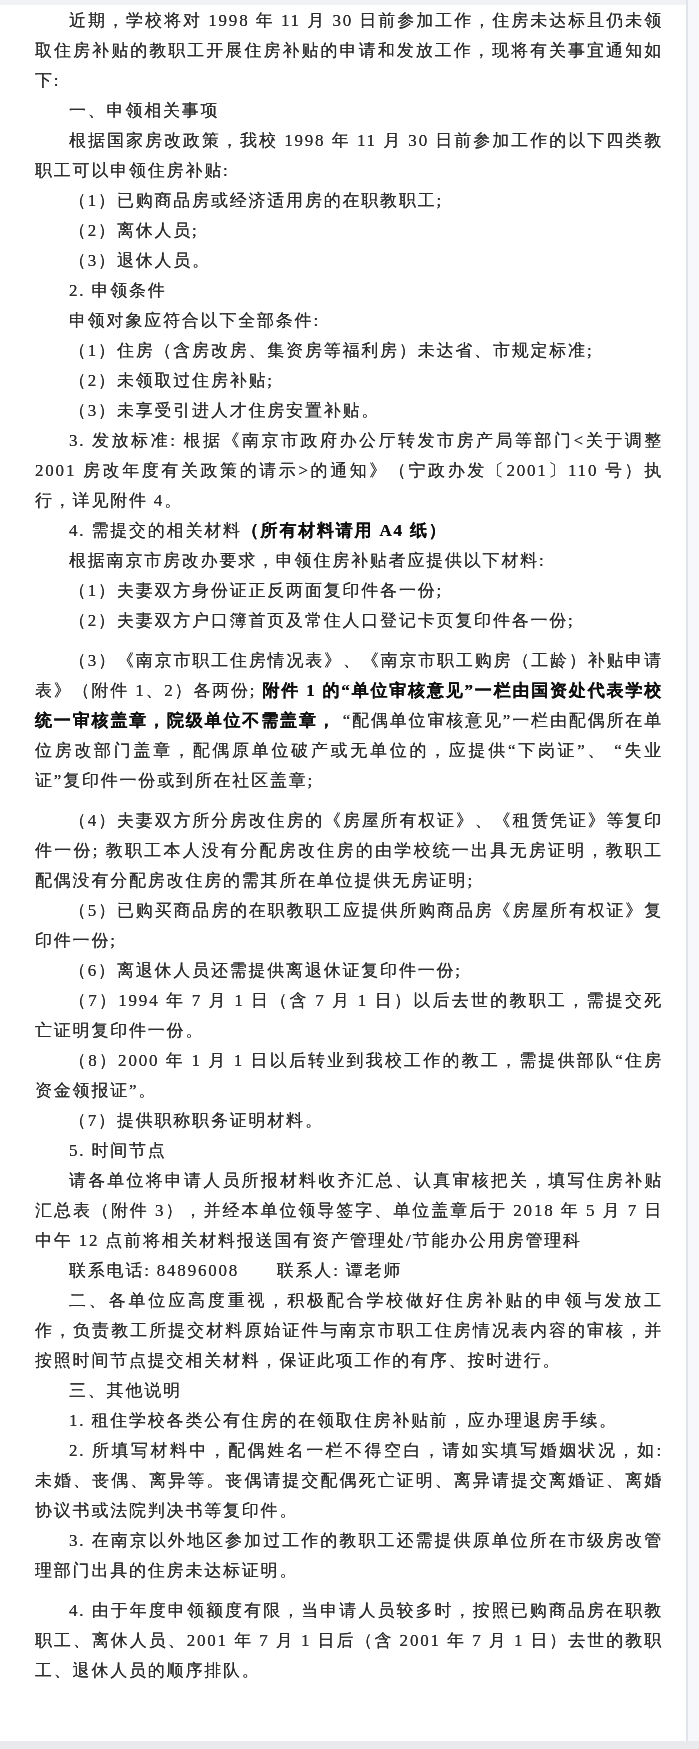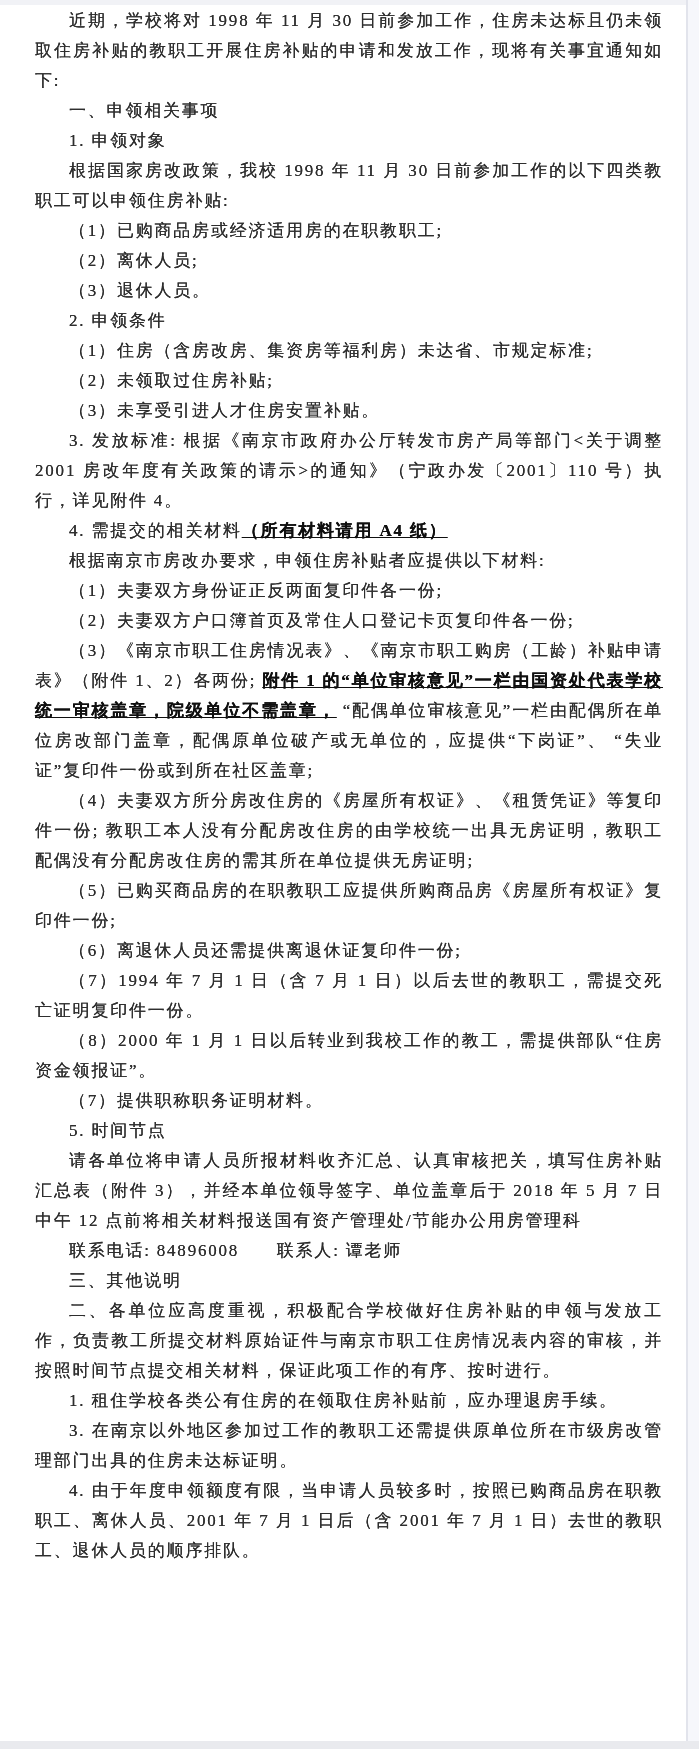--- a/index.html
+++ b/index.html
@@ -28,61 +28,62 @@
     left:35px;top:6px;width:628px;
     color:var(--text-color);
     font-size:17px;
     line-height:30px;
     letter-spacing:1.8px;
     text-align:justify;
     text-shadow:0 0 .5px currentColor;
   }
   .doc p{margin:0;padding:0;}
   .doc p.indent{text-indent:2em;}
-  .doc p.gap{}
-  .doc b{font-weight:bold;color:var(--bold-color);text-decoration:underline;}
+  .doc p.gap{margin-top:10px;}
+  .doc b{font-weight:bold;color:var(--bold-color);}
   .edge-top{position:absolute;top:0;left:0;right:0;height:5px;background:var(--top-strip);}
   .edge-bottom{position:absolute;bottom:0;left:0;right:0;height:8px;background:var(--bottom-strip);}
   .edge-right-line{position:absolute;top:0;right:11px;width:2px;height:100%;background:var(--edge-line);}
   .edge-right{position:absolute;top:0;right:0;width:11px;height:100%;background:var(--edge-strip);}
 </style>
 </head>
 <body>
 
 <div class="page">
   <div class="doc">
       <p class="indent"><span>近期，学校将对 1998 年 11 月 30 日前参加工作，住房未达标且仍未领取住房补贴的教职工开展住房补贴的申请和发放工作，现将有关事宜通知如下:</span></p>
       <p class="indent"><span>一、申领相关事项</span></p>
-      <p class="indent"><span>1. 申领对象</span></p>
       <p class="indent"><span>根据国家房改政策，我校 1998 年 11 月 30 日前参加工作的以下四类教职工可以申领住房补贴:</span></p>
       <p class="indent"><span>（1）已购商品房或经济适用房的在职教职工;</span></p>
       <p class="indent"><span>（2）离休人员;</span></p>
       <p class="indent"><span>（3）退休人员。</span></p>
       <p class="indent"><span>2. 申领条件</span></p>
+      <p class="indent"><span>申领对象应符合以下全部条件:</span></p>
       <p class="indent"><span>（1）住房（含房改房、集资房等福利房）未达省、市规定标准;</span></p>
       <p class="indent"><span>（2）未领取过住房补贴;</span></p>
       <p class="indent"><span>（3）未享受引进人才住房安置补贴。</span></p>
       <p class="indent"><span>3. 发放标准: 根据《南京市政府办公厅转发市房产局等部门&lt;关于调整 2001 房改年度有关政策的请示&gt;的通知》（宁政办发〔2001〕110 号）执行，详见附件 4。</span></p>
       <p class="indent"><span>4. 需提交的相关材料</span><b>（所有材料请用 A4 纸）</b></p>
       <p class="indent"><span>根据南京市房改办要求，申领住房补贴者应提供以下材料:</span></p>
       <p class="indent"><span>（1）夫妻双方身份证正反两面复印件各一份;</span></p>
       <p class="indent"><span>（2）夫妻双方户口簿首页及常住人口登记卡页复印件各一份;</span></p>
       <p class="indent gap"><span>（3）《南京市职工住房情况表》、《南京市职工购房（工龄）补贴申请表》（附件 1、2）各两份; </span><b>附件 1 的“单位审核意见”一栏由国资处代表学校统一审核盖章，院级单位不需盖章，</b><span> “配偶单位审核意见”一栏由配偶所在单位房改部门盖章，配偶原单位破产或无单位的，应提供“下岗证”、 “失业证”复印件一份或到所在社区盖章;</span></p>
       <p class="indent gap"><span>（4）夫妻双方所分房改住房的《房屋所有权证》、《租赁凭证》等复印件一份; 教职工本人没有分配房改住房的由学校统一出具无房证明，教职工配偶没有分配房改住房的需其所在单位提供无房证明;</span></p>
       <p class="indent"><span>（5）已购买商品房的在职教职工应提供所购商品房《房屋所有权证》复印件一份;</span></p>
       <p class="indent"><span>（6）离退休人员还需提供离退休证复印件一份;</span></p>
       <p class="indent"><span>（7）1994 年 7 月 1 日（含 7 月 1 日）以后去世的教职工，需提交死亡证明复印件一份。</span></p>
       <p class="indent"><span>（8）2000 年 1 月 1 日以后转业到我校工作的教工，需提供部队“住房资金领报证”。</span></p>
       <p class="indent"><span>（7）提供职称职务证明材料。</span></p>
       <p class="indent"><span>5. 时间节点</span></p>
       <p class="indent"><span>请各单位将申请人员所报材料收齐汇总、认真审核把关，填写住房补贴汇总表（附件 3），并经本单位领导签字、单位盖章后于 2018 年 5 月 7 日中午 12 点前将相关材料报送国有资产管理处/节能办公用房管理科</span></p>
       <p class="indent"><span>联系电话: 84896008　　联系人: 谭老师</span></p>
+      <p class="indent"><span>二、各单位应高度重视，积极配合学校做好住房补贴的申领与发放工作，负责教工所提交材料原始证件与南京市职工住房情况表内容的审核，并按照时间节点提交相关材料，保证此项工作的有序、按时进行。</span></p>
       <p class="indent"><span>三、其他说明</span></p>
-      <p class="indent"><span>二、各单位应高度重视，积极配合学校做好住房补贴的申领与发放工作，负责教工所提交材料原始证件与南京市职工住房情况表内容的审核，并按照时间节点提交相关材料，保证此项工作的有序、按时进行。</span></p>
       <p class="indent"><span>1. 租住学校各类公有住房的在领取住房补贴前，应办理退房手续。</span></p>
+      <p class="indent"><span>2. 所填写材料中，配偶姓名一栏不得空白，请如实填写婚姻状况，如: 未婚、丧偶、离异等。丧偶请提交配偶死亡证明、离异请提交离婚证、离婚协议书或法院判决书等复印件。</span></p>
       <p class="indent"><span>3. 在南京以外地区参加过工作的教职工还需提供原单位所在市级房改管理部门出具的住房未达标证明。</span></p>
       <p class="indent gap"><span>4. 由于年度申领额度有限，当申请人员较多时，按照已购商品房在职教职工、离休人员、2001 年 7 月 1 日后（含 2001 年 7 月 1 日）去世的教职工、退休人员的顺序排队。</span></p>
     </div>
   <div class="edge-top"></div>
   <div class="edge-right"></div>
   <div class="edge-right-line"></div>
   <div class="edge-bottom"></div>
 </div>
 
 </body></html>

